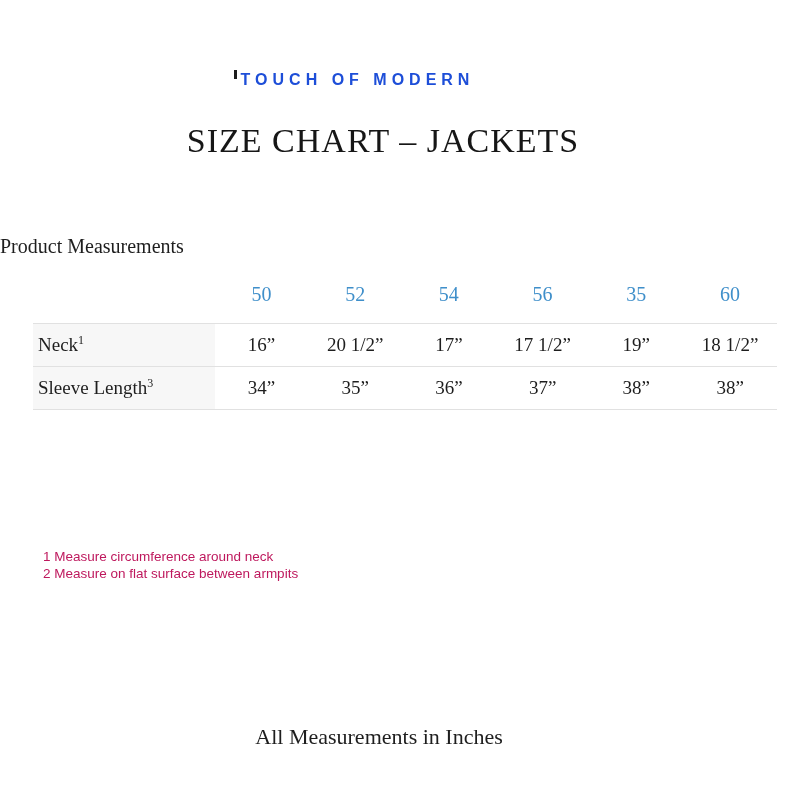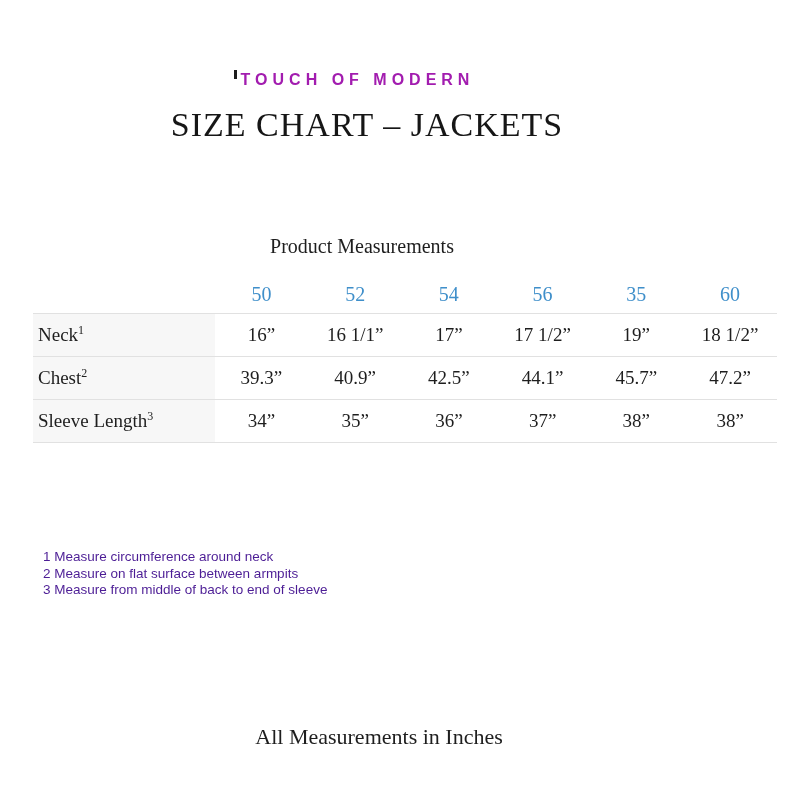--- a/index.html
+++ b/index.html
@@ -12,69 +12,69 @@
   html,body{margin:0;padding:0;overflow:hidden;}
   body{
     width:800px;height:800px;background:#ffffff;position:relative;
     font-family:"Liberation Serif", serif;color:var(--text);
   }
 
   
   .brand{
     position:absolute;top:70px;left:0;width:708px;text-align:center;
     font-family:"Liberation Sans", sans-serif;font-weight:bold;
-    font-size:16px;letter-spacing:5px;line-height:20px;color:#a21caf;
+    font-size:16px;letter-spacing:5px;line-height:20px;color:#1d4ed8;
     white-space:nowrap;
   }
   .tick{
     display:inline-block;width:3px;height:9px;background:#1d1d1d;
     margin-right:4px;vertical-align:top;transform:translateY(0px);
   }
 
   
   .title{
-    position:absolute;top:102px;left:0;width:734px;margin:0;
+    position:absolute;top:102px;left:0;width:734px;margin:16px;
     text-align:center;font-size:34px;font-weight:normal;
     letter-spacing:1px;line-height:46px;color:#161616;
   }
 
   
   .table-title{
     position:absolute;top:234px;left:0;width:724px;
-    text-align:center;font-size:20px;line-height:24px;
+    text-align:left;font-size:20px;line-height:24px;
   }
 
   
   .size-table{
     position:absolute;top:276px;left:33px;width:744px;
     border-collapse:collapse;table-layout:fixed;font-size:19px;
   }
   .size-table col.label-col{width:24.4%;}
   .size-table col.data-col{width:12.6%;}
   .size-table thead th{
     font-weight:normal;color:var(--accent-blue);font-size:20px;
-    text-align:center;padding:8px 0 9px 0;line-height:20px;
+    text-align:center;padding:8px 0 19px 0;line-height:20px;
   }
   .size-table tbody tr{
     height:43px;border-top:1px solid var(--border);
   }
   .size-table tbody tr:last-child{border-bottom:1px solid var(--border);}
   .size-table tbody td{
     text-align:center;vertical-align:middle;padding:0;
   }
   .size-table tbody td.row-label{
     background:var(--row-label-bg);text-align:left;padding-left:5px;
   }
   .size-table sup{font-size:12px;line-height:0;}
 
   
   .footnotes{
     position:absolute;top:549px;left:43px;
     font-family:"Liberation Sans", sans-serif;
-    font-size:13.5px;line-height:16.5px;color:#4c1d95;
+    font-size:13.5px;line-height:16.5px;color:#be185d;
   }
 
   
   .bottom-note{
     position:absolute;top:724px;left:0;width:758px;
     text-align:center;font-size:22px;line-height:26px;
   }
 </style>
 </head>
 <body>
@@ -107,48 +107,38 @@
         <th>54</th>
         <th>56</th>
         <th>35</th>
         <th>60</th>
       </tr>
     </thead>
     <tbody>
       <tr>
         <td class="row-label"><span>Neck</span><sup>1</sup></td>
         <td>16”</td>
-        <td>16 1/1”</td>
+        <td>20 1/2”</td>
         <td>17”</td>
         <td>17 1/2”</td>
         <td>19”</td>
         <td>18 1/2”</td>
-      </tr>
-      <tr>
-        <td class="row-label"><span>Chest</span><sup>2</sup></td>
-        <td>39.3”</td>
-        <td>40.9”</td>
-        <td>42.5”</td>
-        <td>44.1”</td>
-        <td>45.7”</td>
-        <td>47.2”</td>
       </tr>
       <tr>
         <td class="row-label"><span>Sleeve Length</span><sup>3</sup></td>
         <td>34”</td>
         <td>35”</td>
         <td>36”</td>
         <td>37”</td>
         <td>38”</td>
         <td>38”</td>
       </tr>
     </tbody>
   </table>
 
   <div class="footnotes">
     <div class="footnote">1 Measure circumference around neck</div>
     <div class="footnote">2 Measure on flat surface between armpits</div>
-    <div class="footnote">3 Measure from middle of back to end of sleeve</div>
   </div>
 
   <div class="bottom-note">All Measurements in Inches</div>
 
 </div>
 
 </body></html>

